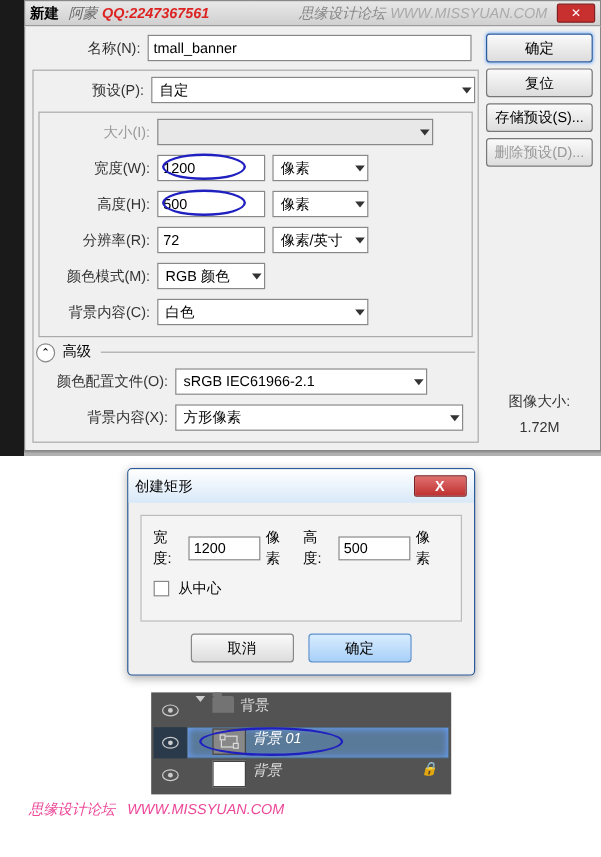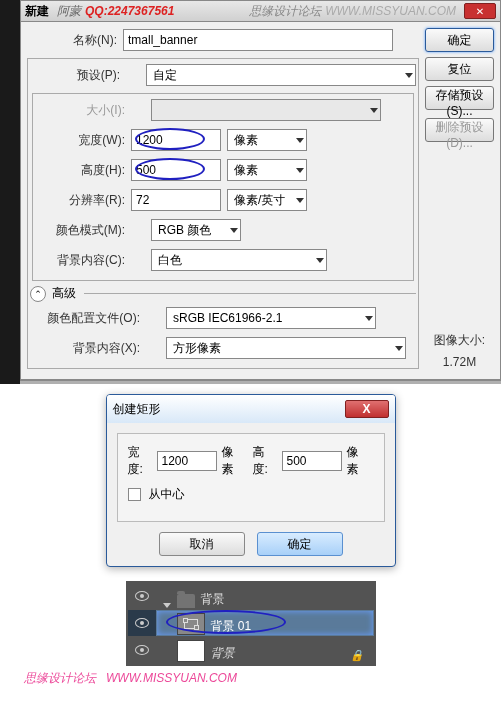--- a/index.html
+++ b/index.html
@@ -17,21 +17,21 @@
   .top-body { background: #f0f0f0; border: 1px solid #888; border-top: none; padding: 6px; display: flex; }
   .top-left { flex: 1; position: relative; }
   .top-right { width: 96px; margin-left: 6px; }
   
   .row { display: flex; align-items: center; margin-bottom: 6px; min-height: 24px; }
   .lbl { width: 90px; text-align: right; margin-right: 6px; color: #333; }
   .lbl.dim { color: #999; }
   .txt-input { height: 22px; border: 1px solid #888; background: #fff; padding: 0 4px; font-size: 12px; }
   .w90 { width: 90px; }
   .w200 { width: 270px; }
-  .dd { background: #fff; border: 1px solid #888; height: 22px; display: flex; align-items: center; justify-content: space-between; padding: 0 2px 0 6px; margin-left: 20px; }
+  .dd { background: #fff; border: 1px solid #888; height: 22px; display: flex; align-items: center; justify-content: space-between; padding: 0 2px 0 6px; }
   .dd .arrow { width: 0; height: 0; border-left: 4px solid transparent; border-right: 4px solid transparent; border-top: 5px solid #333; }
   .dd.w60 { width: 80px; margin-left: 6px; }
   .dd.w260 { width: 270px; }
   .dd.dim { background: #e8e8e8; color: #999; }
   
   .fieldset { border: 1px solid #aaa; margin: 4px 0 0 0; padding: 4px 2px 2px 2px; position: relative; }
   
   .btn { height: 24px; border: 1px solid #777; background: linear-gradient(#fafafa, #ddd); border-radius: 3px; width: 100%; margin-bottom: 5px; font-size: 12px; cursor: pointer; }
   .btn.primary { border: 1px solid #2a5a9a; box-shadow: 0 0 3px #5aa0ff; }
   .btn.dim { color: #999; }
@@ -62,26 +62,26 @@
   .btn2 { width: 86px; height: 24px; border: 1px solid #888; background: linear-gradient(#fafafa, #ddd); border-radius: 3px; font-size: 12px; }
   .btn2.primary { background: linear-gradient(#d8ecff, #a8d0f8); border-color: #5a90d0; }
   
   
   .layers-wrap { width: 501px; display: flex; justify-content: center; margin-top: 14px; }
   .layers { width: 250px; background: #535353; padding: 2px; position: relative; }
   .layer-row { display: flex; align-items: center; height: 26px; margin-bottom: 1px; }
   .eye { width: 28px; display: flex; align-items: center; justify-content: center; }
   .eye .icon { width: 14px; height: 10px; border: 1px solid #ccc; border-radius: 50%; position: relative; }
   .eye .icon::after { content: ''; position: absolute; width: 4px; height: 4px; background: #ccc; border-radius: 50%; top: 2px; left: 4px; }
-  .layer-content { flex: 1; display: flex; align-items: flex-end; height: 100%; border: 1px solid transparent; padding-left: 2px; }
+  .layer-content { flex: 1; display: flex; align-items: flex-start; height: 100%; border: 1px solid transparent; padding-left: 2px; }
   .layer-row.header .layer-content { background: #535353; color: #ddd; }
   .layer-row.header .tri { width: 0; height: 0; border-left: 4px solid transparent; border-right: 4px solid transparent; border-top: 5px solid #ccc; margin: 0 6px 0 4px; }
   .folder-icon { width: 18px; height: 14px; background: #737373; border-radius: 2px 2px 0 0; margin-right: 6px; position: relative; }
   .folder-icon::before { content: ''; position: absolute; width: 8px; height: 3px; background: #737373; top: -3px; left: 0; border-radius: 2px 2px 0 0; }
-  .layer-row.selected .layer-content { background: #5a7a9a; color: #fff; box-shadow: 0 0 6px #6aa0ff inset; }
+  .layer-row.selected .layer-content { background: #5a7a9a; color: #fff; box-shadow: 0 0 6px #6aa0ff inset; font-style: italic; }
   .layer-row.selected { background: #2a3a4a; }
   .layer-thumb { width: 28px; height: 22px; background: #888; border: 1px solid #444; margin: 0 6px 0 18px; display: flex; align-items: center; justify-content: center; }
   .rect-icon { width: 14px; height: 10px; border: 1px solid #ddd; position: relative; }
   .rect-icon::before, .rect-icon::after { content: ''; position: absolute; width: 3px; height: 3px; border: 1px solid #ddd; background: #888; }
   .rect-icon::before { top: -2px; left: -2px; }
   .rect-icon::after { bottom: -2px; right: -2px; }
   .layer-row.bg .layer-content { color: #ddd; font-style: italic; }
   .bg-thumb { width: 28px; height: 22px; background: #fff; border: 1px solid #444; margin: 0 6px 0 18px; }
   .lock { margin-left: auto; margin-right: 8px; color: #ccc; font-size: 11px; }
   .circle2 { position: absolute; border: 2px solid #2020c0; border-radius: 50%; pointer-events: none; }

